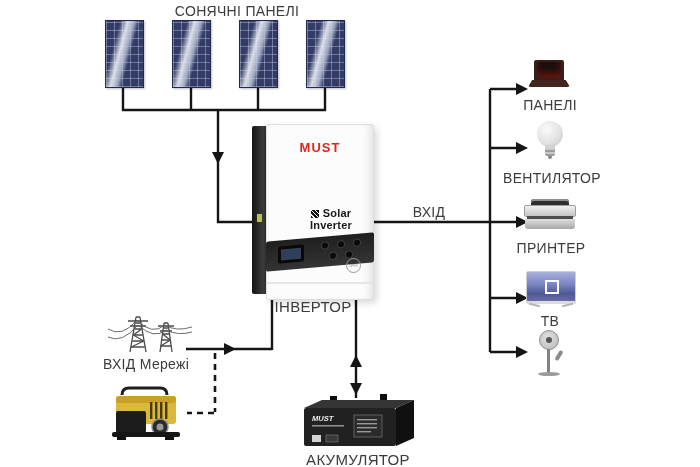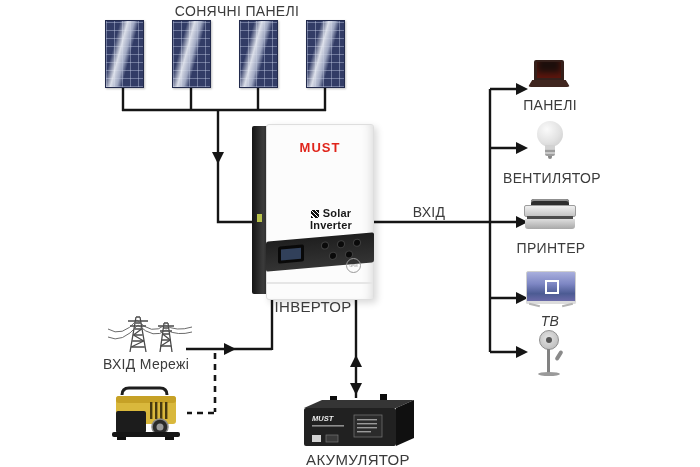--- a/index.html
+++ b/index.html
@@ -237,21 +237,21 @@
   <div class="lbl" style="left:551px;top:240px;">ПРИНТЕР</div>
 
   <div class="tv">
     <div class="screen">
         <div class="logo"></div>
       </div>
     <div class="strip"></div>
     <div class="leg l"></div>
     <div class="leg r"></div>
   </div>
-  <div class="lbl" style="left:550px;top:313px;font-style:italic;">ТВ</div>
+  <div class="lbl" style="left:550px;top:313px;">ТВ</div>
 
   <div class="fan">
     <div class="head"></div>
     <div class="hub"></div>
     <div class="blade"></div>
     <div class="pole"></div>
     <div class="foot"></div>
   </div>
 
 </div>

